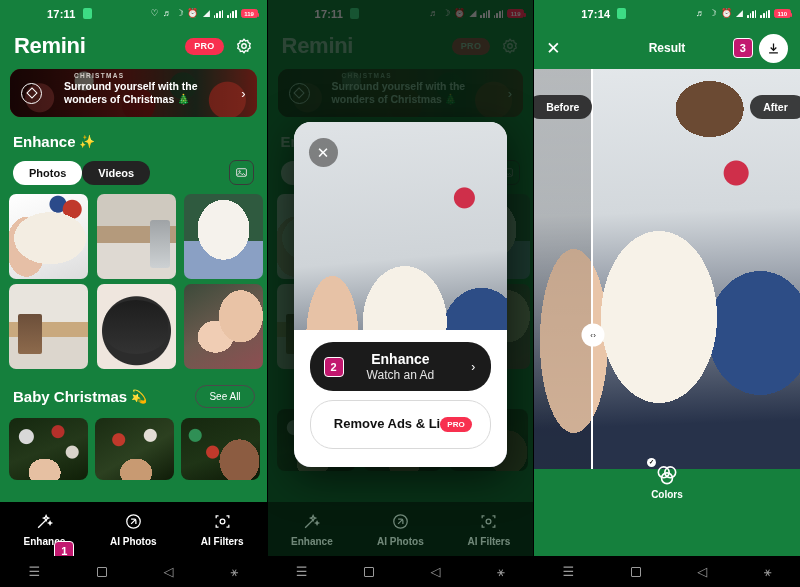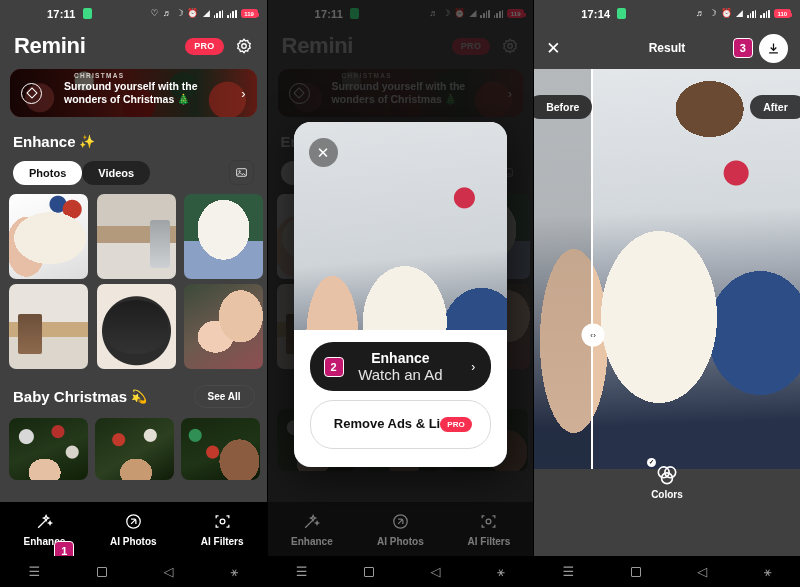--- a/index.html
+++ b/index.html
@@ -1,19 +1,19 @@
 <!DOCTYPE html>
 <html><head>
 <meta charset="utf-8">
 <style>
   * { margin:0; padding:0; box-sizing:border-box; }
   html,body { width:800px; height:587px; background:#000; overflow:hidden;
     font-family:"Liberation Sans", sans-serif; }
   .stage { position:relative; width:800px; height:587px; display:flex; background:#000; }
-  .panel { position:relative; width:266.6px; height:587px; background:#404040; overflow:hidden; flex:0 0 auto; }
+  .panel { position:relative; width:266.6px; height:587px; background:#15803d; overflow:hidden; flex:0 0 auto; }
   .panel + .panel { border-left:1px solid #000; }
 
   
   .statusbar { position:relative; height:27px; display:flex; align-items:center;
      padding:0 9px; color:#fff; }
   .sb-time { font-size:11px; font-weight:600; letter-spacing:.2px; margin-left:38px; }
   .sb-greenchip { width:9px; height:11px; background:#3ddc84; border-radius:2px; margin-left:7px; }
   .sb-right { margin-left:auto; display:flex; align-items:center; gap:4px; }
   .sb-ic { font-size:9px; line-height:1; color:#fff; opacity:.95; }
   .bars { display:inline-flex; align-items:flex-end; gap:1px; height:8px; }
@@ -112,21 +112,21 @@
   .ph-xmas3 { background:
       radial-gradient(circle at 18% 28%, #2f8f55 0 6px, transparent 7px),
       radial-gradient(circle at 40% 55%, #c0392b 0 6px, transparent 7px),
       radial-gradient(ellipse 20px 22px at 74% 70%, #8c5c41 0 100%, transparent 100%),
       linear-gradient(160deg,#16280f,#1f3416 55%,#0c1806); }
 
   
   .row-head { display:flex; align-items:center; padding:16px 12px 0 13px; }
   .row-head .t { color:#fff; font-size:15px; font-weight:700; display:flex; align-items:center; gap:4px; }
   .see-all { margin-left:auto; border:1px solid #4a4a4a; border-radius:14px; color:#fff;
-     font-size:10px; font-weight:700; padding:5px 13px; }
+     font-size:10px; font-weight:400; padding:5px 13px; }
   .rowthumbs { display:flex; gap:7px; padding:10px 0 0 9px; }
   .rowthumbs .rt { width:79px; height:62px; border-radius:8px; overflow:hidden; }
 
   
   .botnav { position:absolute; left:0; right:0; bottom:31px; height:54px; background:#000;
      display:flex; align-items:center; }
   .nav-item { flex:1; display:flex; flex-direction:column; align-items:center; gap:5px;
      color:#fff; font-size:10px; font-weight:600; position:relative; }
   .nav-ic { height:20px; display:flex; align-items:center; justify-content:center; }
   .sysbar { position:absolute; left:0; right:0; bottom:0; height:31px; background:#000;
@@ -149,21 +149,21 @@
        linear-gradient(175deg,#dfe3e6,#cfd4d8 40%,#2e3a4e 85%); }
   .modal-close { position:absolute; left:15px; top:16px; width:29px; height:29px; border-radius:50%;
      background:rgba(90,90,90,.72); color:#fff; display:flex; align-items:center;
      justify-content:center; font-size:15px; }
   .modal-actions { position:absolute; left:0; right:0; bottom:0; padding:12px 16px 18px 16px;
      background:#fff; }
   .btn-enh { position:relative; background:#1b1b1b; border-radius:23px; height:49px;
      display:flex; align-items:center; justify-content:center; color:#fff; }
   .btn-enh .lbl { text-align:center; }
   .btn-enh .l1 { font-size:14px; font-weight:700; line-height:1.15; }
-  .btn-enh .l2 { font-size:15px; font-weight:500; opacity:.88; }
+  .btn-enh .l2 { font-size:12px; font-weight:500; opacity:.88; }
   .btn-enh .chev { position:absolute; right:16px; font-size:12px; }
   .btn-rm { margin-top:9px; border:1px solid #d9d9d9; border-radius:23px; height:49px;
      display:flex; align-items:center; justify-content:center; position:relative;
      color:#111; font-size:13px; font-weight:700; text-align:center; line-height:1.15; }
   .btn-rm .pro { position:absolute; right:18px; background:#f8304f; color:#fff; font-size:8px;
      font-weight:800; padding:3px 7.5px; border-radius:9px; }
 
   
   .badge { background:#c2186f; color:#fff; font-size:11px; font-weight:800;
      width:20px; height:20px; border-radius:4px; border:1.8px solid #fff;

